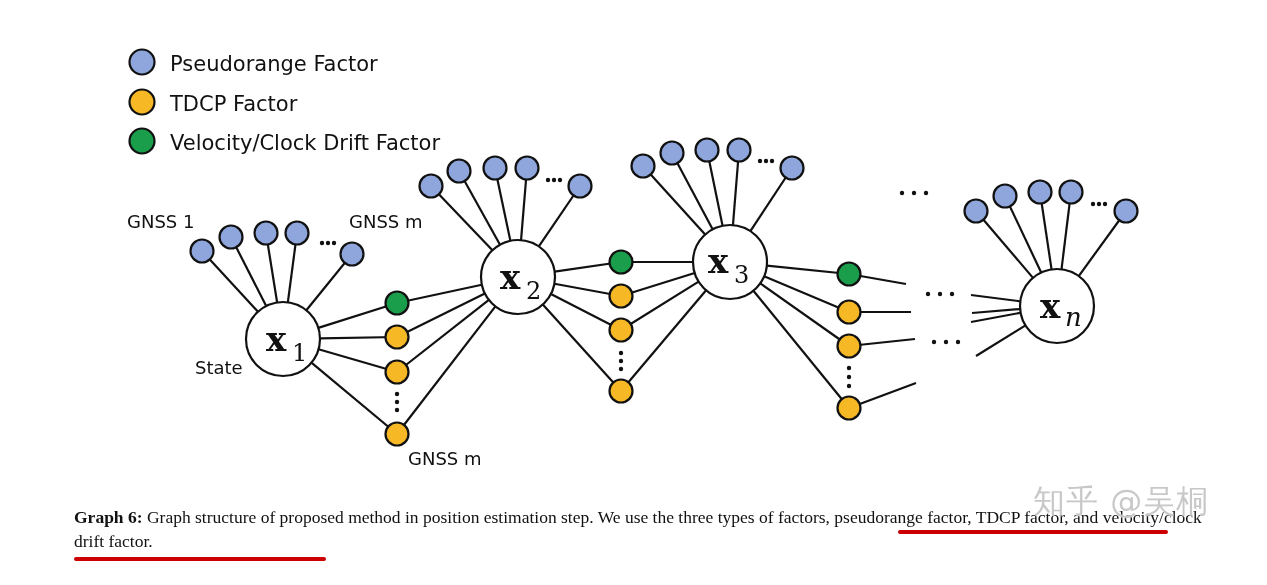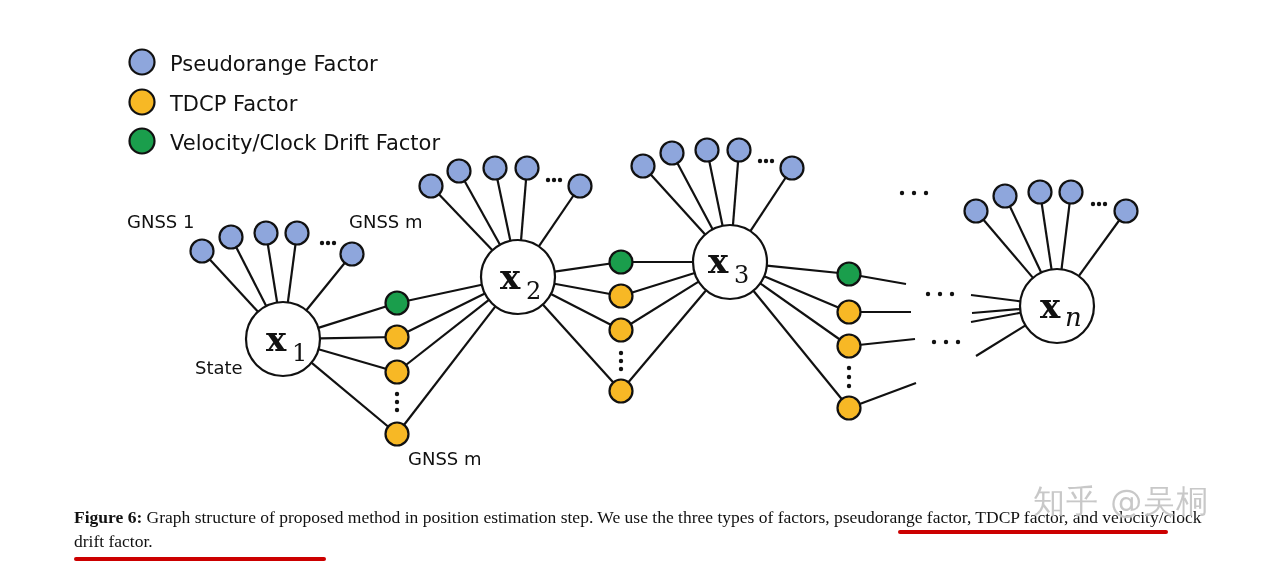--- a/index.html
+++ b/index.html
@@ -178,16 +178,16 @@
     <text class="state-main" x="1040" y="318">x</text>
     <text class="state-sub-it" x="1065" y="326">n</text>
   </g>
 
   <text class="node-label" x="127" y="228">GNSS 1</text>
   <text class="node-label" x="349" y="228">GNSS m</text>
   <text class="node-label" x="195" y="374">State</text>
   <text class="node-label" x="408" y="465">GNSS m</text>
 </svg>
 
-<div id="caption"><b>Figure 6:</b><span> Graph structure of proposed method in position estimation step.  We use the three types of factors, pseudorange factor, TDCP factor, and velocity/clock drift factor.</span></div>
+<div id="caption"><b>Graph 6:</b><span> Graph structure of proposed method in position estimation step.  We use the three types of factors, pseudorange factor, TDCP factor, and velocity/clock drift factor.</span></div>
 <div class="redline" style="left:898px; top:530px; width:270px;"></div>
 <div class="redline" style="left:74px; top:557px; width:252px;"></div>
 <div id="watermark">知乎 @吴桐</div>
 
 </body></html>

